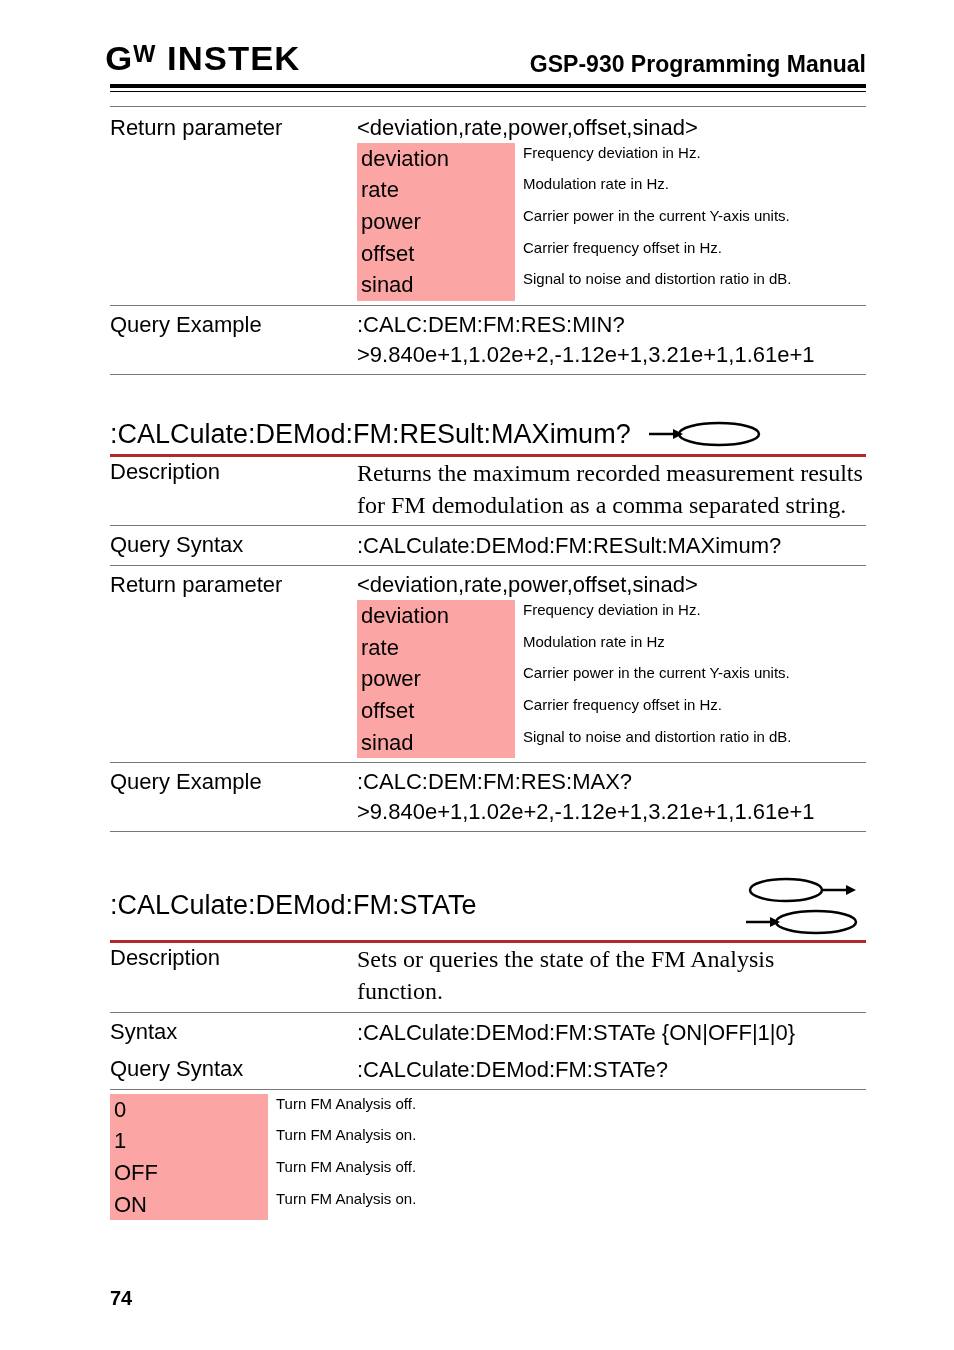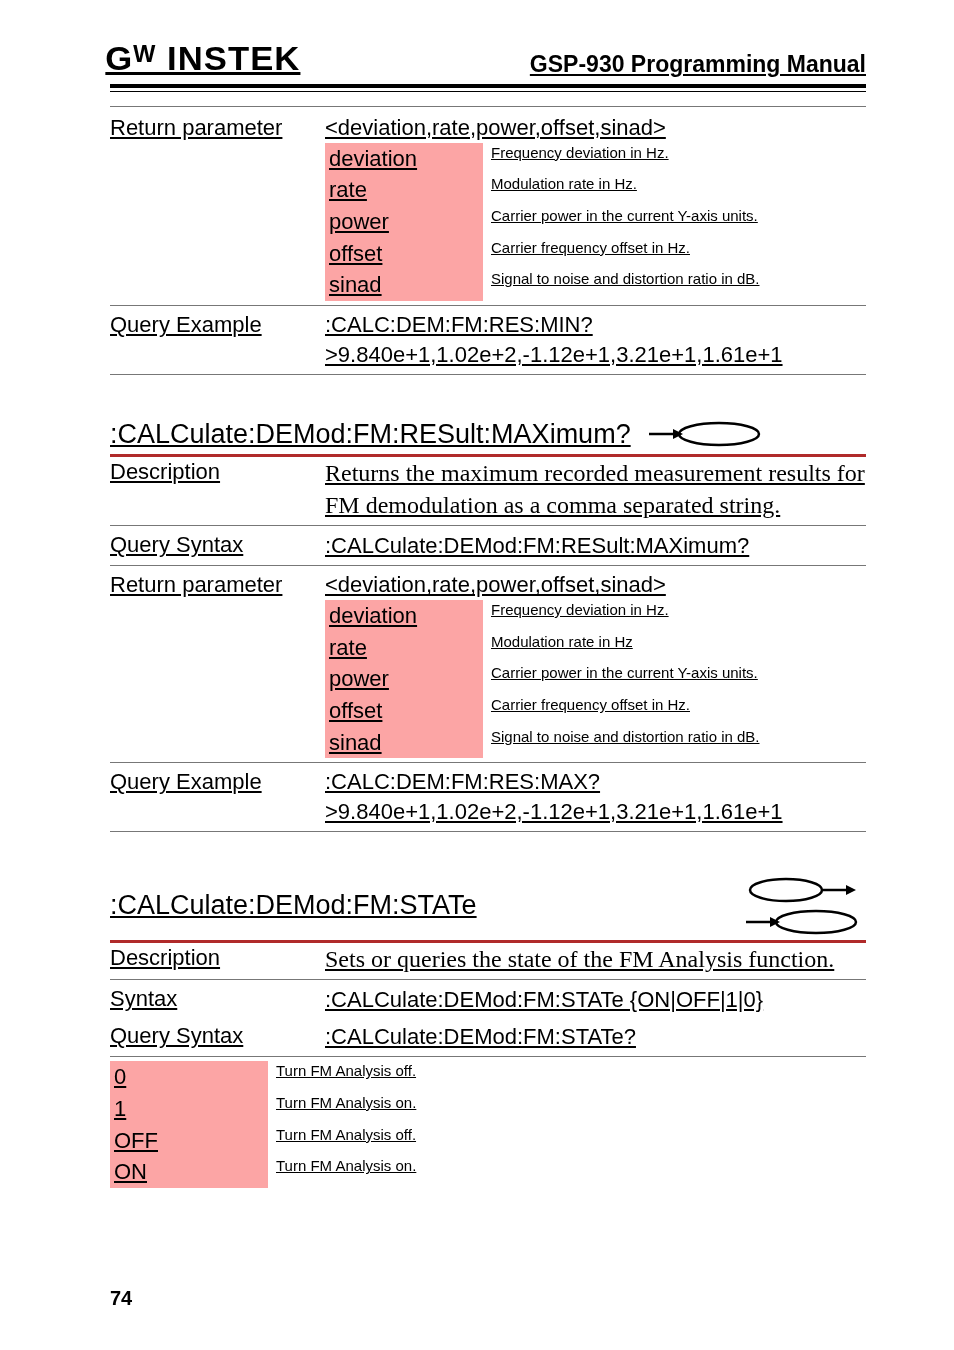--- a/index.html
+++ b/index.html
@@ -11,21 +11,20 @@
     background: #fff;
     font-family: "Times New Roman", Georgia, serif;
     color: #000;
   }
   .page {
     box-sizing: border-box;
     width: 946px;
     height: 1350px;
     padding: 40px 80px 30px 110px;
     position: relative;
-    text-decoration: underline;
   }
 
   
   .hdr {
     display: flex;
     justify-content: space-between;
     align-items: flex-end;
     margin-bottom: 6px;
   }
   .logo {
@@ -46,20 +45,21 @@
   }
   .hdr-rule-thin {
     height: 1px; background: #000; margin-top: 3px;
   }
 
   
   .blk { }
   .row {
     display: flex;
     align-items: flex-start;
+    gap: 32px;
   }
   .lab {
     width: 215px;
     flex-shrink: 0;
     font-family: Arial, Helvetica, sans-serif;
     font-size: 22px;
     padding-top: 2px;
   }
   .val {
     flex: 1;

